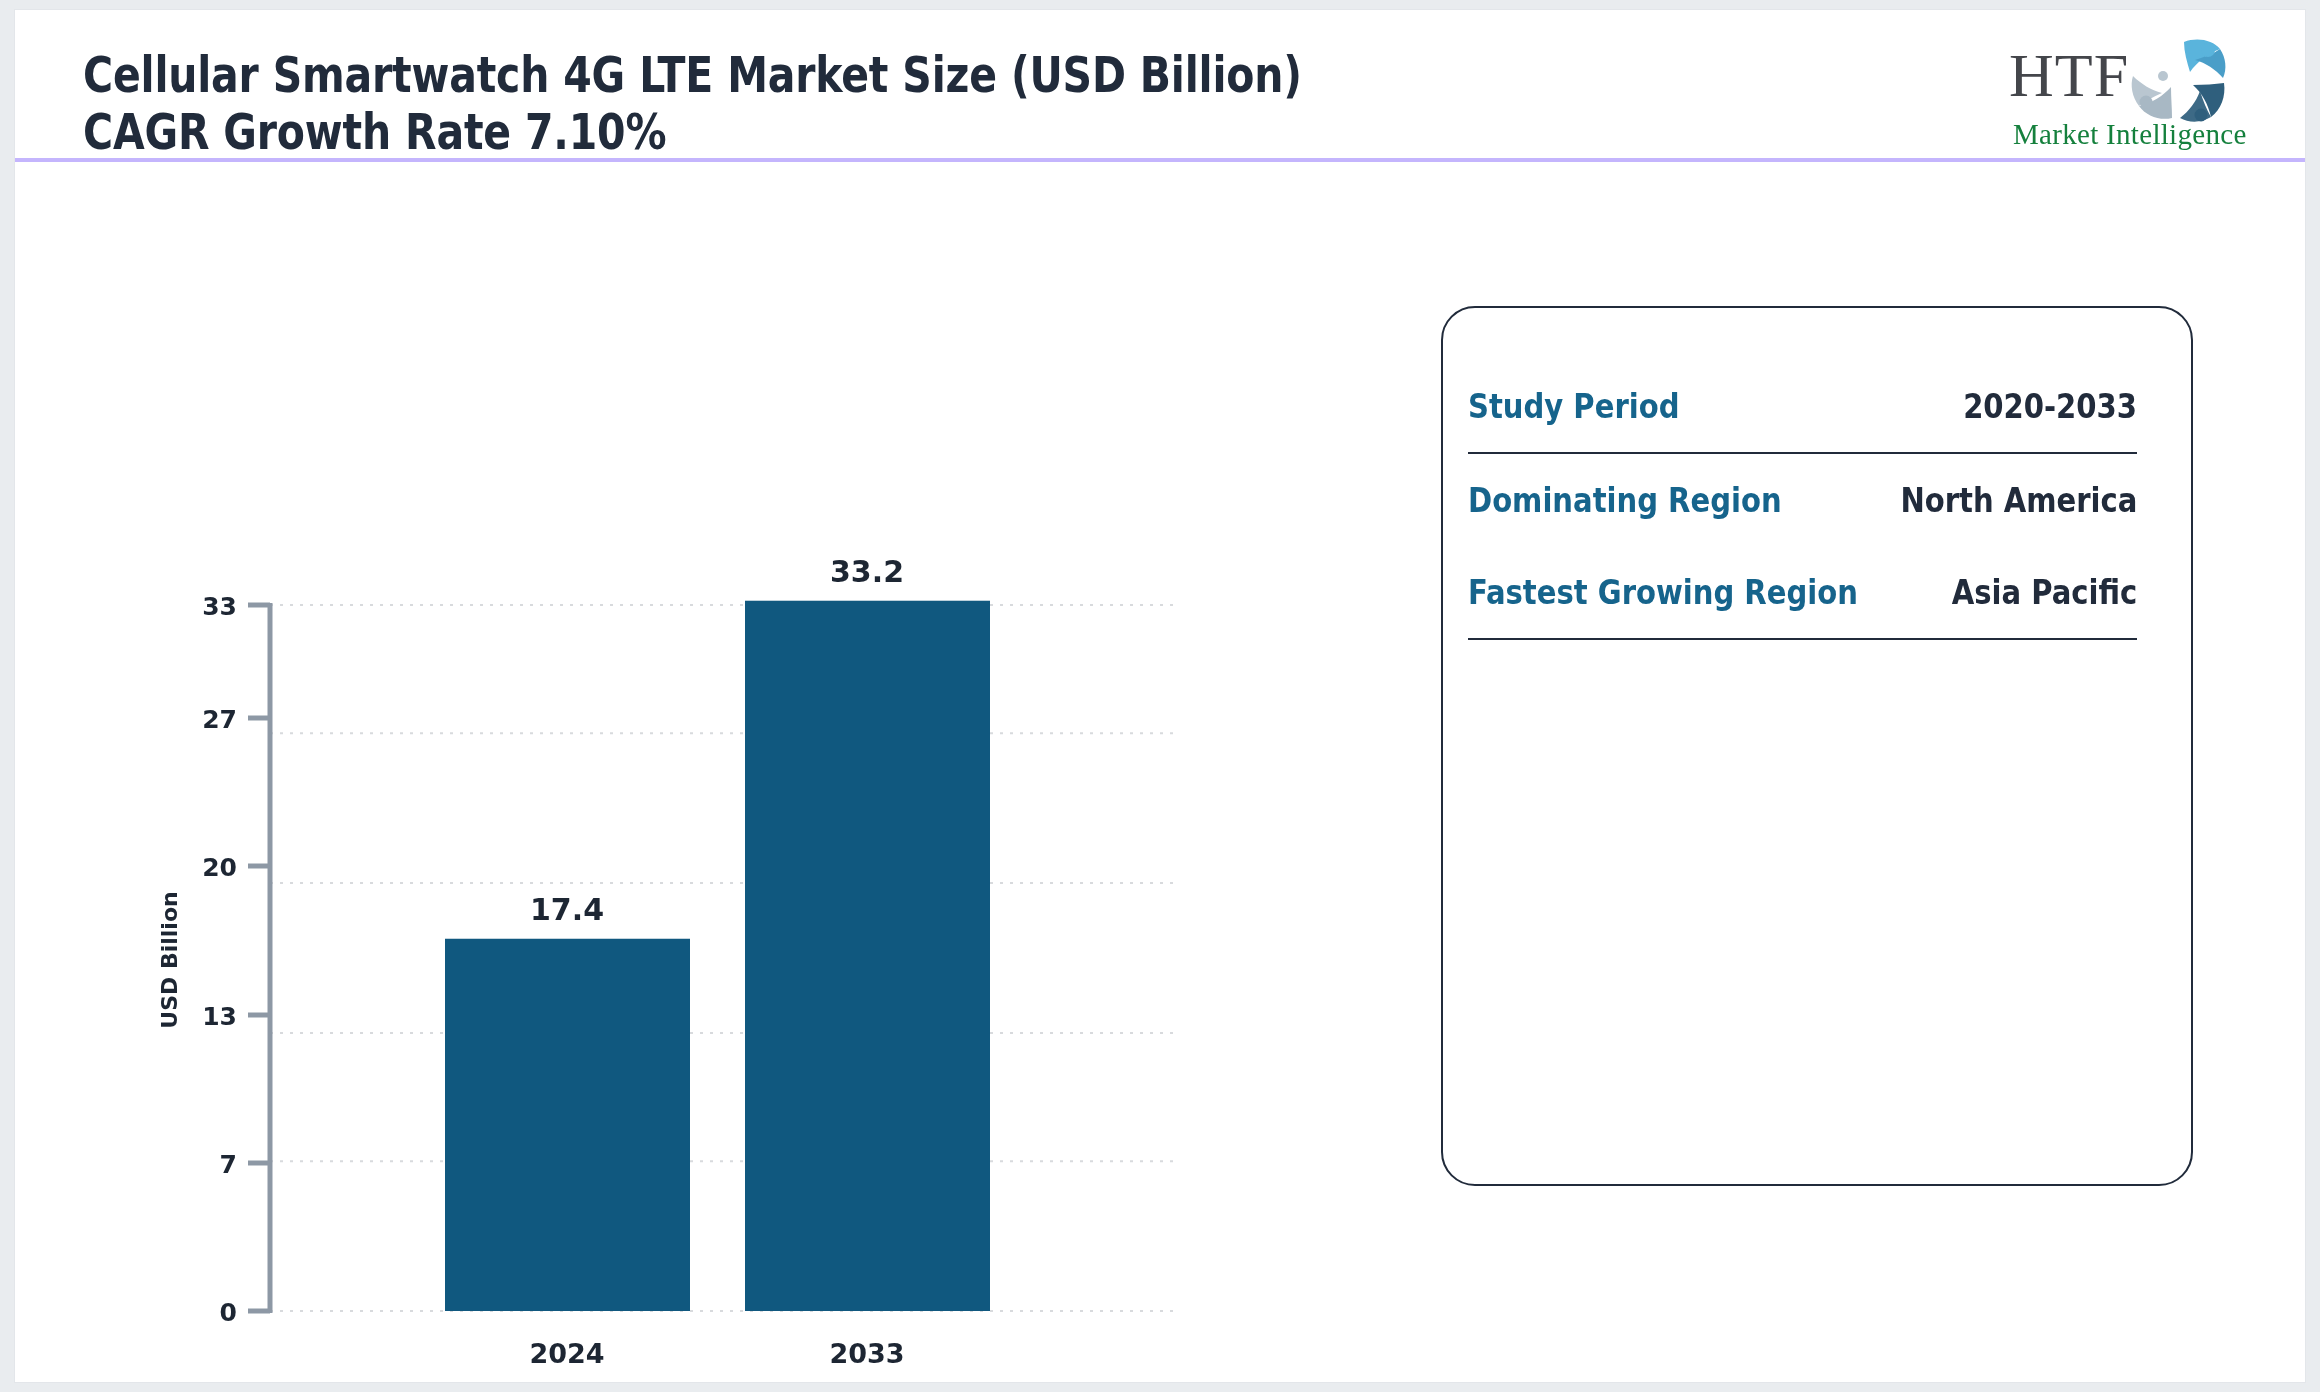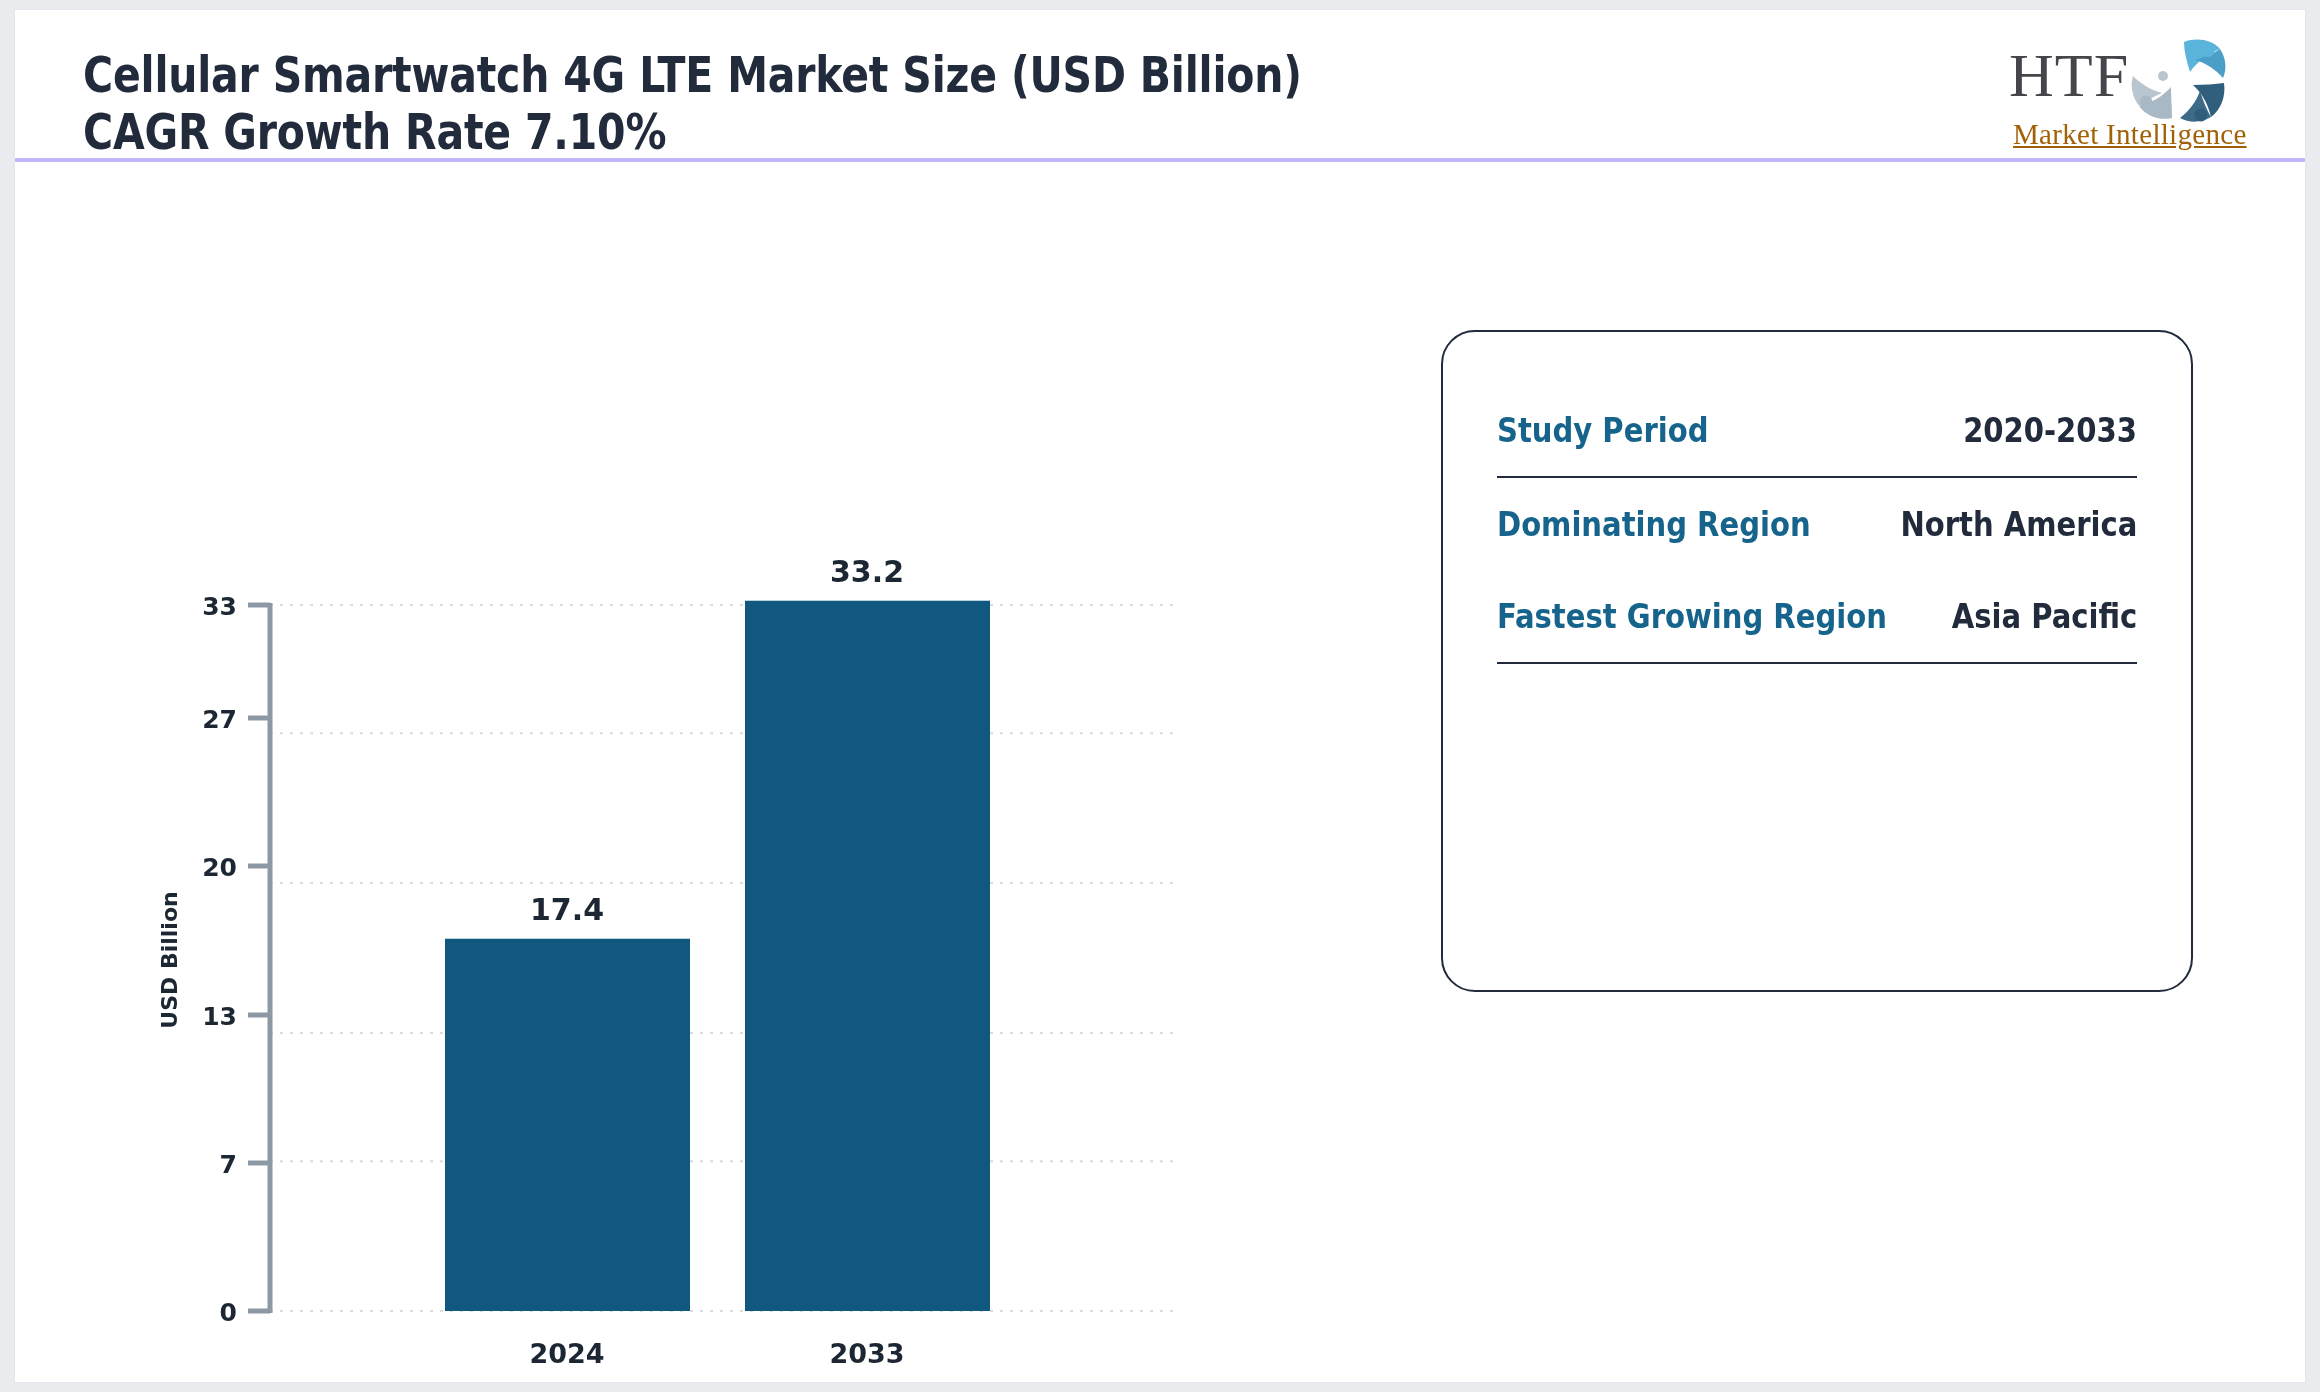--- a/index.html
+++ b/index.html
@@ -81,24 +81,23 @@
     top: -2px;
     width: 104px;
     height: 90px;
   }
   .logo-sub {
     position: absolute;
     left: 12px;
     top: 80px;
     font-family: "Liberation Serif", "DejaVu Serif", serif;
     font-size: 29px;
-    color: #a16207;
+    color: #15803d;
     letter-spacing: 0.3px;
     white-space: nowrap;
-    text-decoration: underline;
   }
 
   
   .chart-wrap {
     position: absolute;
     left: 0;
     top: 205px;
     width: 1340px;
     height: 1169px;
   }
@@ -131,27 +130,26 @@
     font-weight: bold;
     fill: #1d2633;
   }
 
   
   .info-card {
     position: absolute;
     left: 1426px;
     top: 296px;
     width: 752px;
-    height: 662px;
+    height: 880px;
     border: 2px solid #212b3b;
     border-radius: 34px;
     box-sizing: border-box;
     background: #ffffff;
-    padding: 52px 54px 0 54px;
-    margin-top: 24px;
+    padding: 52px 54px 0 25px;
   }
   .info-row {
     position: relative;
     height: 92px;
     display: flex;
     align-items: center;
     justify-content: space-between;
     border-bottom: 2px solid #212b3b;
   }
   .info-row.last {

